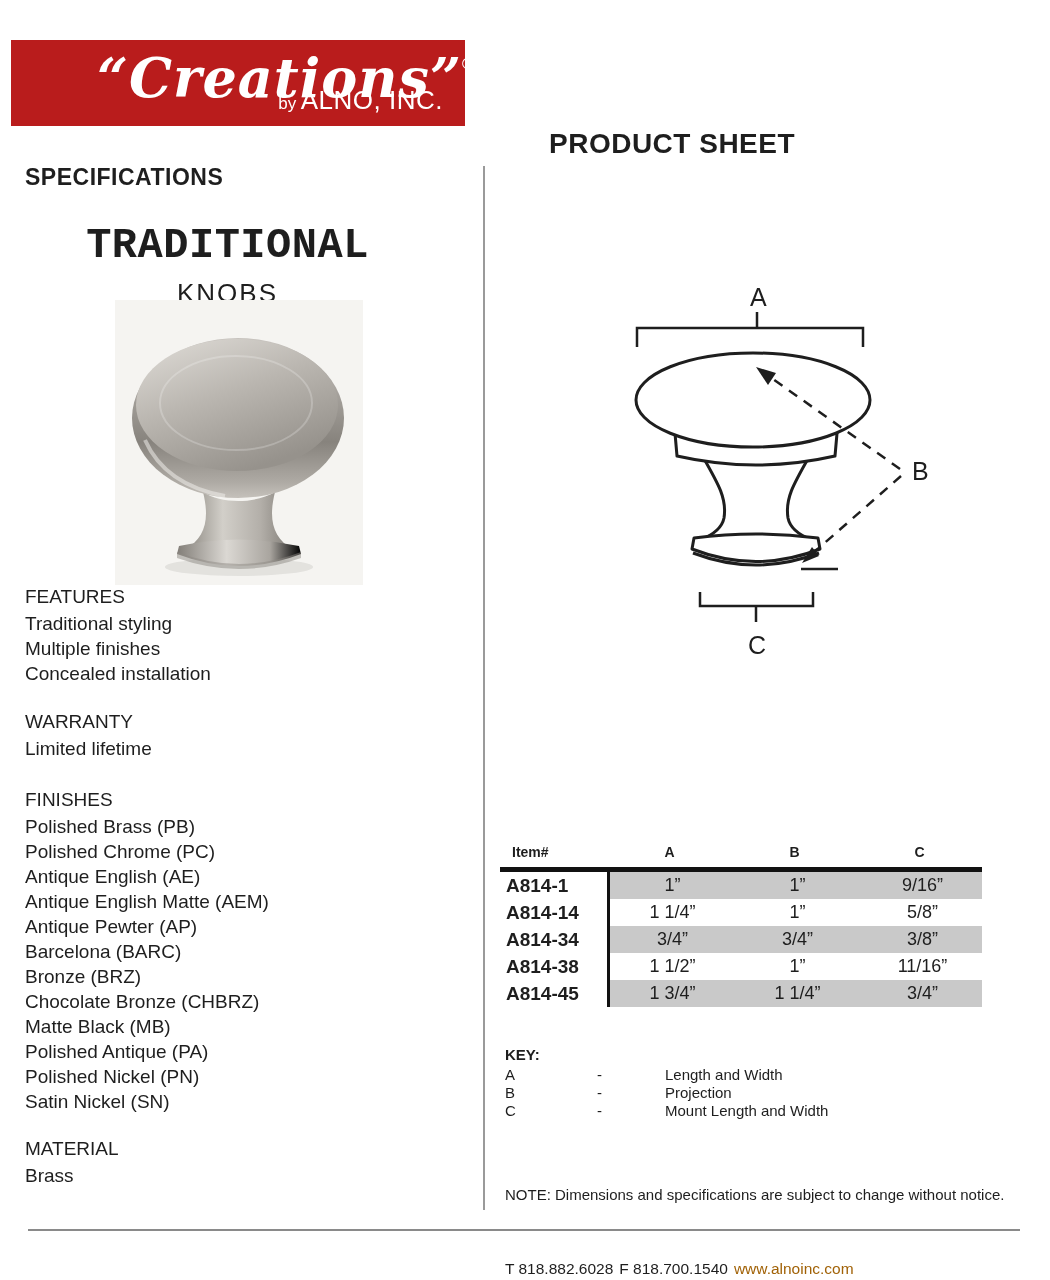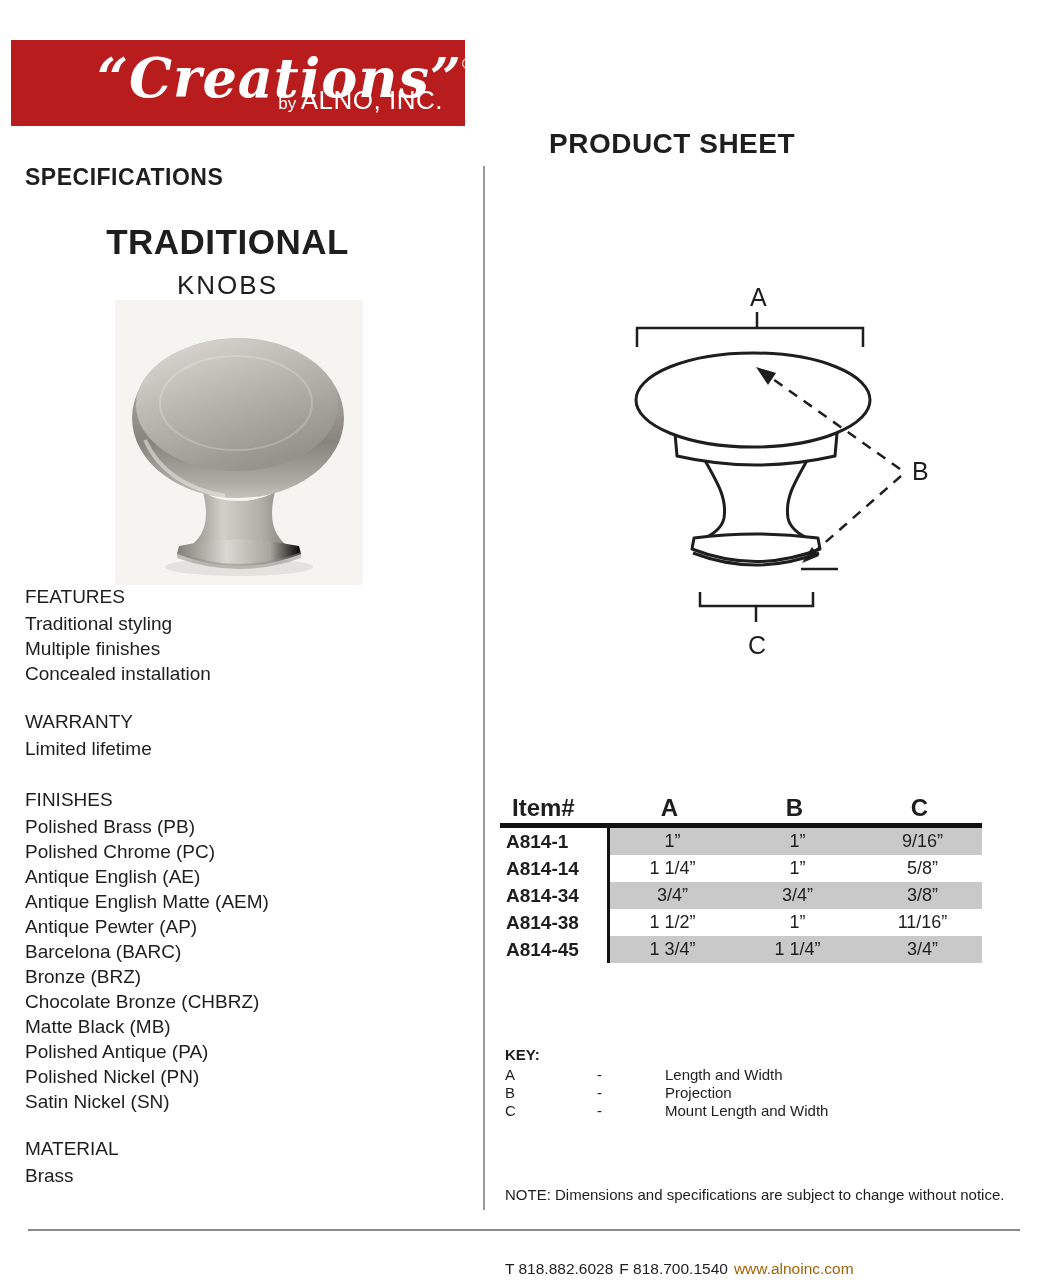--- a/index.html
+++ b/index.html
@@ -15,36 +15,36 @@
   .logo-reg{font-size:15px;vertical-align:28px;font-style:normal;font-family:"Liberation Sans",sans-serif;}
   .logo-byline{position:absolute;right:22px;bottom:10px;color:#ffffff;white-space:nowrap;}
   .logo-by{font-size:17px;}
   .logo-company{font-size:26px;letter-spacing:0.5px;}
   
   .product-sheet-title{position:absolute;left:549px;top:128px;font-size:28px;font-weight:bold;letter-spacing:0.5px;}
   .specifications-title{position:absolute;left:25px;top:164px;font-size:23px;font-weight:bold;letter-spacing:0.5px;}
   .v-divider{position:absolute;left:483px;top:166px;width:2px;height:1044px;background:#9a9a9a;}
   
   .title-block{position:absolute;left:25px;top:222px;width:405px;text-align:center;}
-  .family-title{font-size:35px;font-weight:bold;letter-spacing:0.5px;}
+  .family-title{font-size:42px;font-weight:bold;letter-spacing:0.5px;font-family:Liberation Mono, monospace;}
   .type-title{font-size:26px;letter-spacing:2px;margin-top:8px;}
   .photo{position:absolute;left:115px;top:300px;width:248px;height:285px;}
   .section{position:absolute;left:25px;width:440px;font-size:19px;line-height:25px;}
   .section-heading{font-weight:normal;font-size:19px;margin-bottom:2px;}
   .sec-features{top:584px;}
   .sec-warranty{top:709px;}
   .sec-finishes{top:787px;}
   .sec-material{top:1136px;}
   
   .diagram{position:absolute;left:590px;top:272px;width:370px;height:410px;}
   .diagram text{font-family:"Liberation Sans","DejaVu Sans",sans-serif;font-size:25px;fill:#1e1e1e;}
   
   .spec-table{position:absolute;left:500px;top:793px;width:482px;}
   .thead{display:grid;grid-template-columns:107px 125px 125px 125px;height:30px;align-items:center;
-    border-bottom:5px solid #111111;font-weight:bold;font-size:24px;}
+    border-bottom:5px solid #111111;font-weight:bold;font-size:14px;margin-top:44px;}
   .thead .h-item{padding-left:12px;}
   .thead .h-dim{text-align:center;font-weight:bold;}
   .trow{display:grid;grid-template-columns:107px 375px;height:27px;}
   .cell-item{font-weight:bold;font-size:19px;display:flex;align-items:center;padding-left:6px;}
   .vals{display:grid;grid-template-columns:125px 125px 125px;border-left:3px solid #111111;}
   .vals .cell{display:flex;align-items:center;justify-content:center;font-size:18px;}
   .trow.striped .vals{background:#c9c9c9;}
   
   .key-block{position:absolute;left:505px;top:1046px;font-size:15px;}
   .key-heading{font-weight:bold;margin-bottom:3px;}

